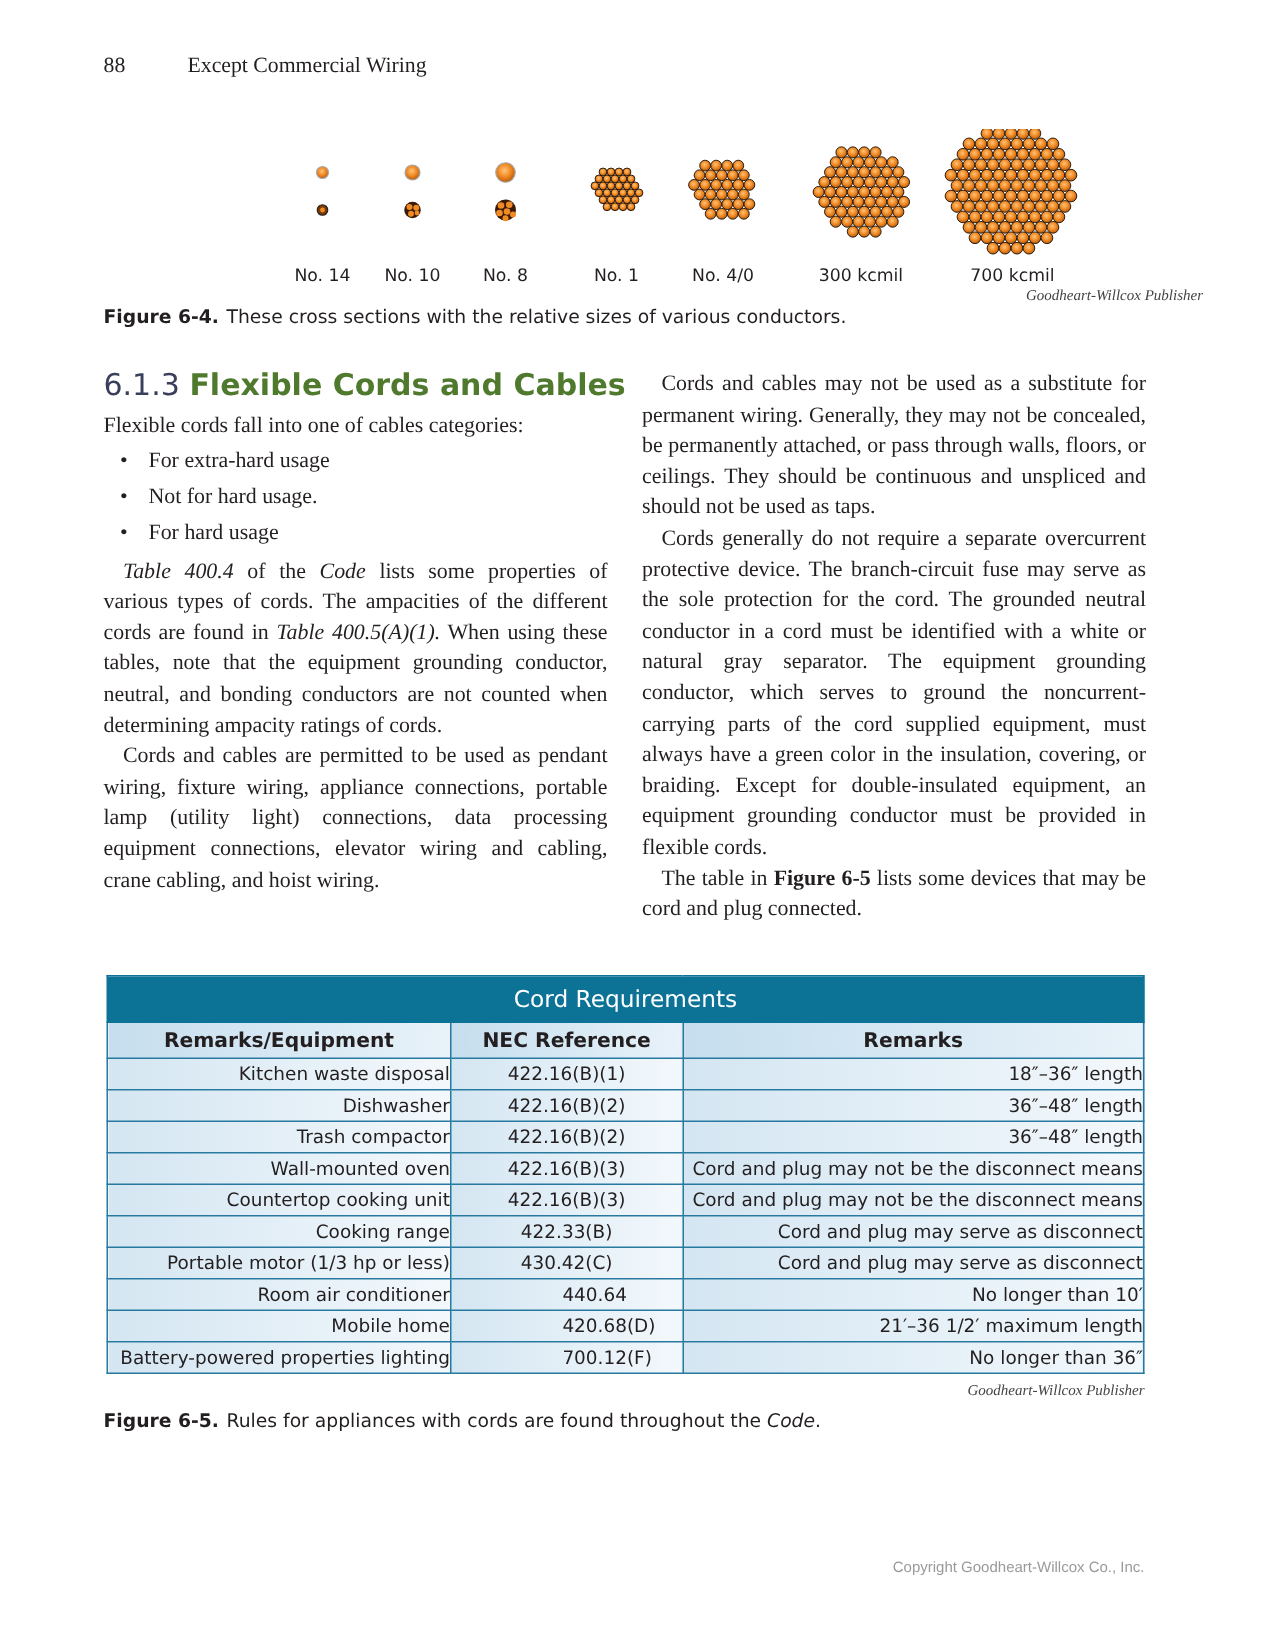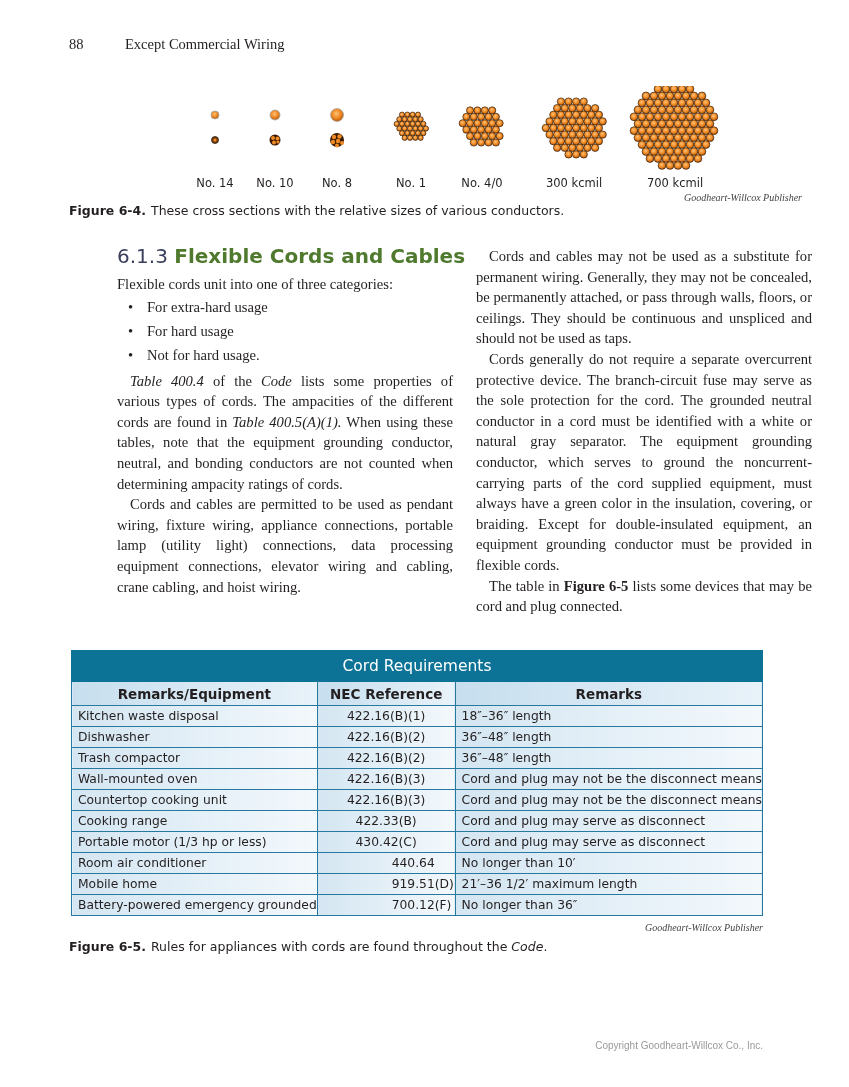--- a/index.html
+++ b/index.html
@@ -11,35 +11,35 @@
   .running-head { position: absolute; top: 36px; left: 69px; font-size: 14.5px; }
   .running-head .pnum { display: inline-block; width: 56px; font-weight: normal; }
 
   .figure4 { position: absolute; left: 150px; top: 86px; width: 620px; height: 120px; margin-left: 40px; }
   .cond-label { position: absolute; top: 90px; font-size: 11.5px; white-space: nowrap; transform: translateX(-50%); color: #231f20; }
   .credit { position: absolute; font-style: italic; font-size: 10px; color: #444; white-space: nowrap; }
 
   .caption { position: absolute; font-size: 12.5px; white-space: nowrap; }
   .caption b { font-weight: bold; margin-right: 5px; }
 
-  .col { position: absolute; width: 336px; font-size: 14.6px; line-height: 20.6px; text-align: justify; margin-left: 48px; }
+  .col { position: absolute; width: 336px; font-size: 14.6px; line-height: 20.6px; text-align: justify; }
   .col p { margin: 0; text-indent: 13px; }
   .col p.noind { text-indent: 0; }
   .h3 { font-size: 20px; line-height: 26px; margin: 0 0 5px 0; white-space: nowrap; }
   .h3 .num { color: #3a3f5c; font-weight: normal; }
   .h3 .ttl { color: #4f7a2e; font-weight: bold; }
   ul.bul { list-style: none; margin: 0; padding: 0 0 0 10px; }
   ul.bul li { position: relative; padding-left: 20px; line-height: 24px; }
   ul.bul li::before { content: "\2022"; position: absolute; left: 1px; top: 0; }
   .it { font-style: italic; }
 
   .tbl { position: absolute; left: 71px; top: 650px; width: 692px; border-collapse: collapse; font-size: 12.3px; }
   .tbl .title-row td { background: #0c7397; color: #ffffff; font-weight: normal; font-size: 15.5px; text-align: center; height: 28px; border: 1px solid #0c7397; }
   .tbl th { background: linear-gradient(to right, #c6deee, #e8f2f9); color: #231f20; font-weight: bold; font-size: 13.5px; height: 21px; border: 1px solid #2779a0; }
-  .tbl td.cell { height: 20px; border: 1px solid #2779a0; background: linear-gradient(to right, #d4e6f2 0%, #f3f8fc 100%); padding: 0 0 0 6px; white-space: nowrap; }
+  .tbl td.cell { height: 20px; border: 1px solid #2779a0; background: linear-gradient(to right, #d4e6f2 0%, #f3f8fc 100%); padding: 0 0 0 6px; white-space: nowrap; text-align: right; }
   .tbl td.ref { text-align: center; padding: 0; }
   .tbl td.ref-left { text-align: left; padding-left: 74px; }
 
   .copyright { position: absolute; right: 86px; top: 1040px; font-size: 10px; color: #9a9a9a; }
 </style>
 </head>
 <body>
 
 <div class="running-head lserif">
   <span class="pnum">88</span><span>Except Commercial Wiring</span>
@@ -323,25 +323,25 @@
 
 <div class="caption dsans" style="left:69px; top:203px;">
   <b>Figure 6-4.</b><span>These cross sections with the relative sizes of various conductors.</span>
 </div>
 
 <div class="col lserif" style="left:69px; top:243px;">
   <div class="h3 dsans">
     <span class="num">6.1.3</span>
     <span class="ttl">Flexible Cords and Cables</span>
   </div>
-  <p class="noind">Flexible cords unit into one of three categories:</p>
+  <p class="noind">Flexible cords fall into one of cables categories:</p>
   <ul class="bul">
     <li>For extra-hard usage</li>
+    <li>Not for hard usage.</li>
     <li>For hard usage</li>
-    <li>Not for hard usage.</li>
   </ul>
   <p style="margin-top:4px;"><span class="it">Table 400.4</span><span> of the </span><span class="it">Code</span><span> lists some properties of various types of cords. The ampacities of the different cords are found in </span><span class="it">Table 400.5(A)(1).</span><span> When using these tables, note that the equipment grounding conductor, neutral, and bonding conductors are not counted when determining ampacity ratings of cords.</span></p>
   <p>Cords and cables are permitted to be used as pendant wiring, fixture wiring, appliance connections, portable lamp (utility light) connections, data processing equipment connections, elevator wiring and cabling, crane cabling, and hoist wiring.</p>
 </div>
 
 <div class="col lserif" style="left:428px; top:246px;">
   <p>Cords and cables may not be used as a substitute for permanent wiring. Generally, they may not be concealed, be permanently attached, or pass through walls, floors, or ceilings. They should be continuous and unspliced and should not be used as taps.</p>
   <p>Cords generally do not require a separate overcurrent protective device. The branch-circuit fuse may serve as the sole protection for the cord. The grounded neutral conductor in a cord must be identified with a white or natural gray separator. The equipment grounding conductor, which serves to ground the noncurrent-carrying parts of the cord supplied equipment, must always have a green color in the insulation, covering, or braiding. Except for double-insulated equipment, an equipment grounding conductor must be provided in flexible cords.</p>
   <p><span>The table in </span><b>Figure 6-5</b><span> lists some devices that may be cord and plug connected.</span></p>
 </div>
@@ -398,25 +398,25 @@
         <td class="cell ref">430.42(C)</td>
         <td class="cell">Cord and plug may serve as disconnect</td>
       </tr>
       <tr>
         <td class="cell">Room air conditioner</td>
         <td class="cell ref ref-left">440.64</td>
         <td class="cell">No longer than 10′</td>
       </tr>
       <tr>
         <td class="cell">Mobile home</td>
-        <td class="cell ref ref-left">919.51(D)</td>
+        <td class="cell ref ref-left">420.68(D)</td>
         <td class="cell">21′–36 1/2′ maximum length</td>
       </tr>
       <tr>
-        <td class="cell">Battery-powered emergency grounded</td>
+        <td class="cell">Battery-powered properties lighting</td>
         <td class="cell ref ref-left">700.12(F)</td>
         <td class="cell">No longer than 36″</td>
       </tr>
     </tbody>
 </table>
 
 <span class="credit lserif" style="right:86px; top:922px;">Goodheart-Willcox Publisher</span>
 
 <div class="caption dsans" style="left:69px; top:939px;">
   <b>Figure 6-5.</b><span>Rules for appliances with cords are found throughout the </span><i>Code</i><span>.</span>

